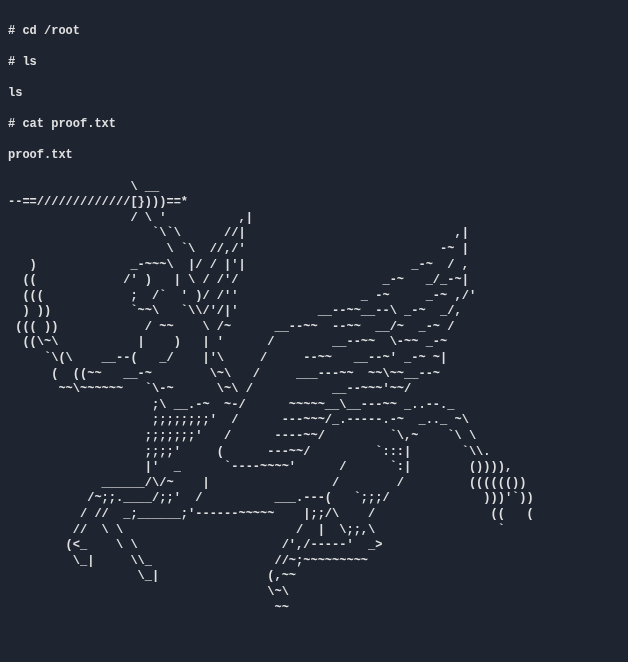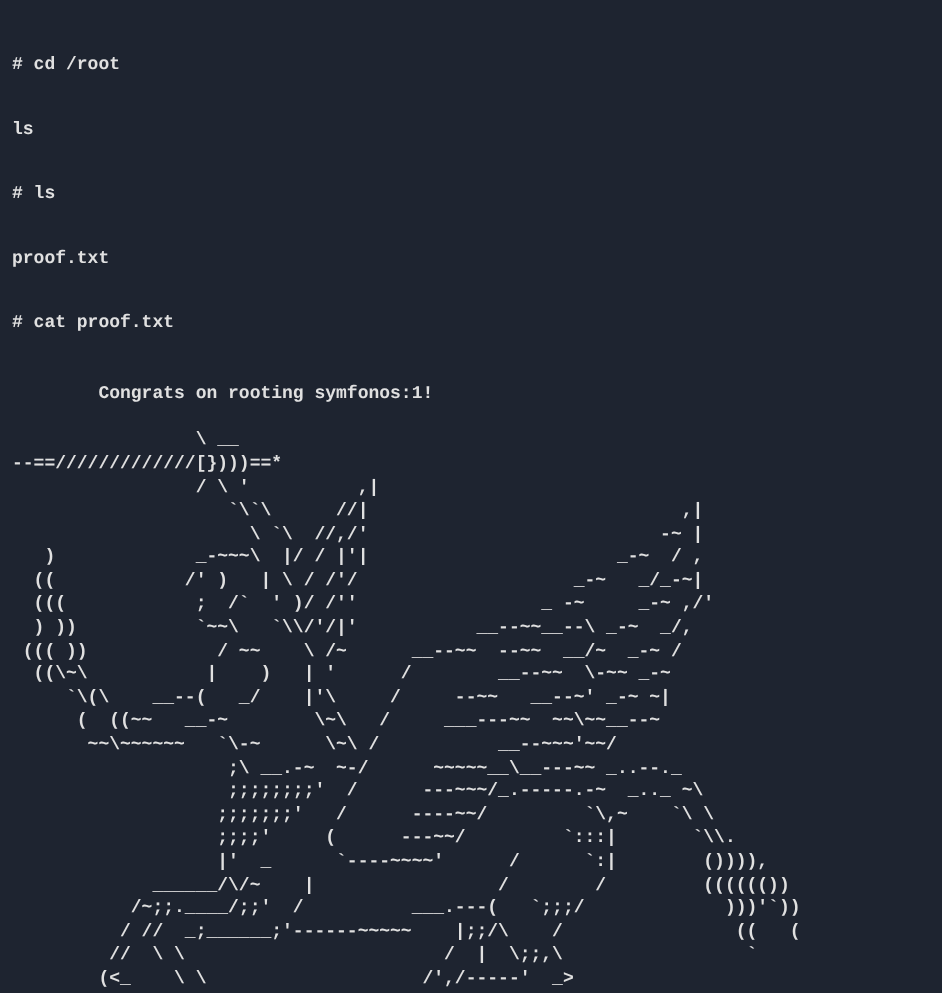--- a/index.html
+++ b/index.html
@@ -17,44 +17,40 @@
       width: 628px;
       height: 662px;
       overflow: hidden;
     }
     .terminal {
       white-space: pre;
       font-weight: bold;
     }
     .command-line {
       white-space: pre;
-      margin-top: 12px;
     }
     .ascii-art {
       white-space: pre;
       font-weight: bold;
       letter-spacing: 0;
     }
     .congrats {
       white-space: pre;
       font-weight: bold;
     }
   </style>
 </head>
 <body>
 
 <div class="terminal">
 <div class="command-line"># cd /root</div>
+<div class="command-line"># ls</div>
 <div class="command-line">ls</div>
-<div class="command-line"># ls</div>
+<div class="command-line"># cat proof.txt</div>
 <div class="command-line">proof.txt</div>
-<div class="command-line"># cat proof.txt</div>
-<div class="congrats">
-        Congrats on rooting symfonos:1!
-</div>
 <div class="ascii-art">                 \ __
 --==/////////////[})))==*
                  / \ '          ,|
                     `\`\      //|                             ,|
                       \ `\  //,/'                           -~ |
    )             _-~~~\  |/ / |'|                       _-~  / ,
   ((            /' )   | \ / /'/                    _-~   _/_-~|
   (((            ;  /`  ' )/ /''                 _ -~     _-~ ,/'
   ) ))           `~~\   `\\/'/|'           __--~~__--\ _-~  _/,
  ((( ))            / ~~    \ /~      __--~~  --~~  __/~  _-~ /

